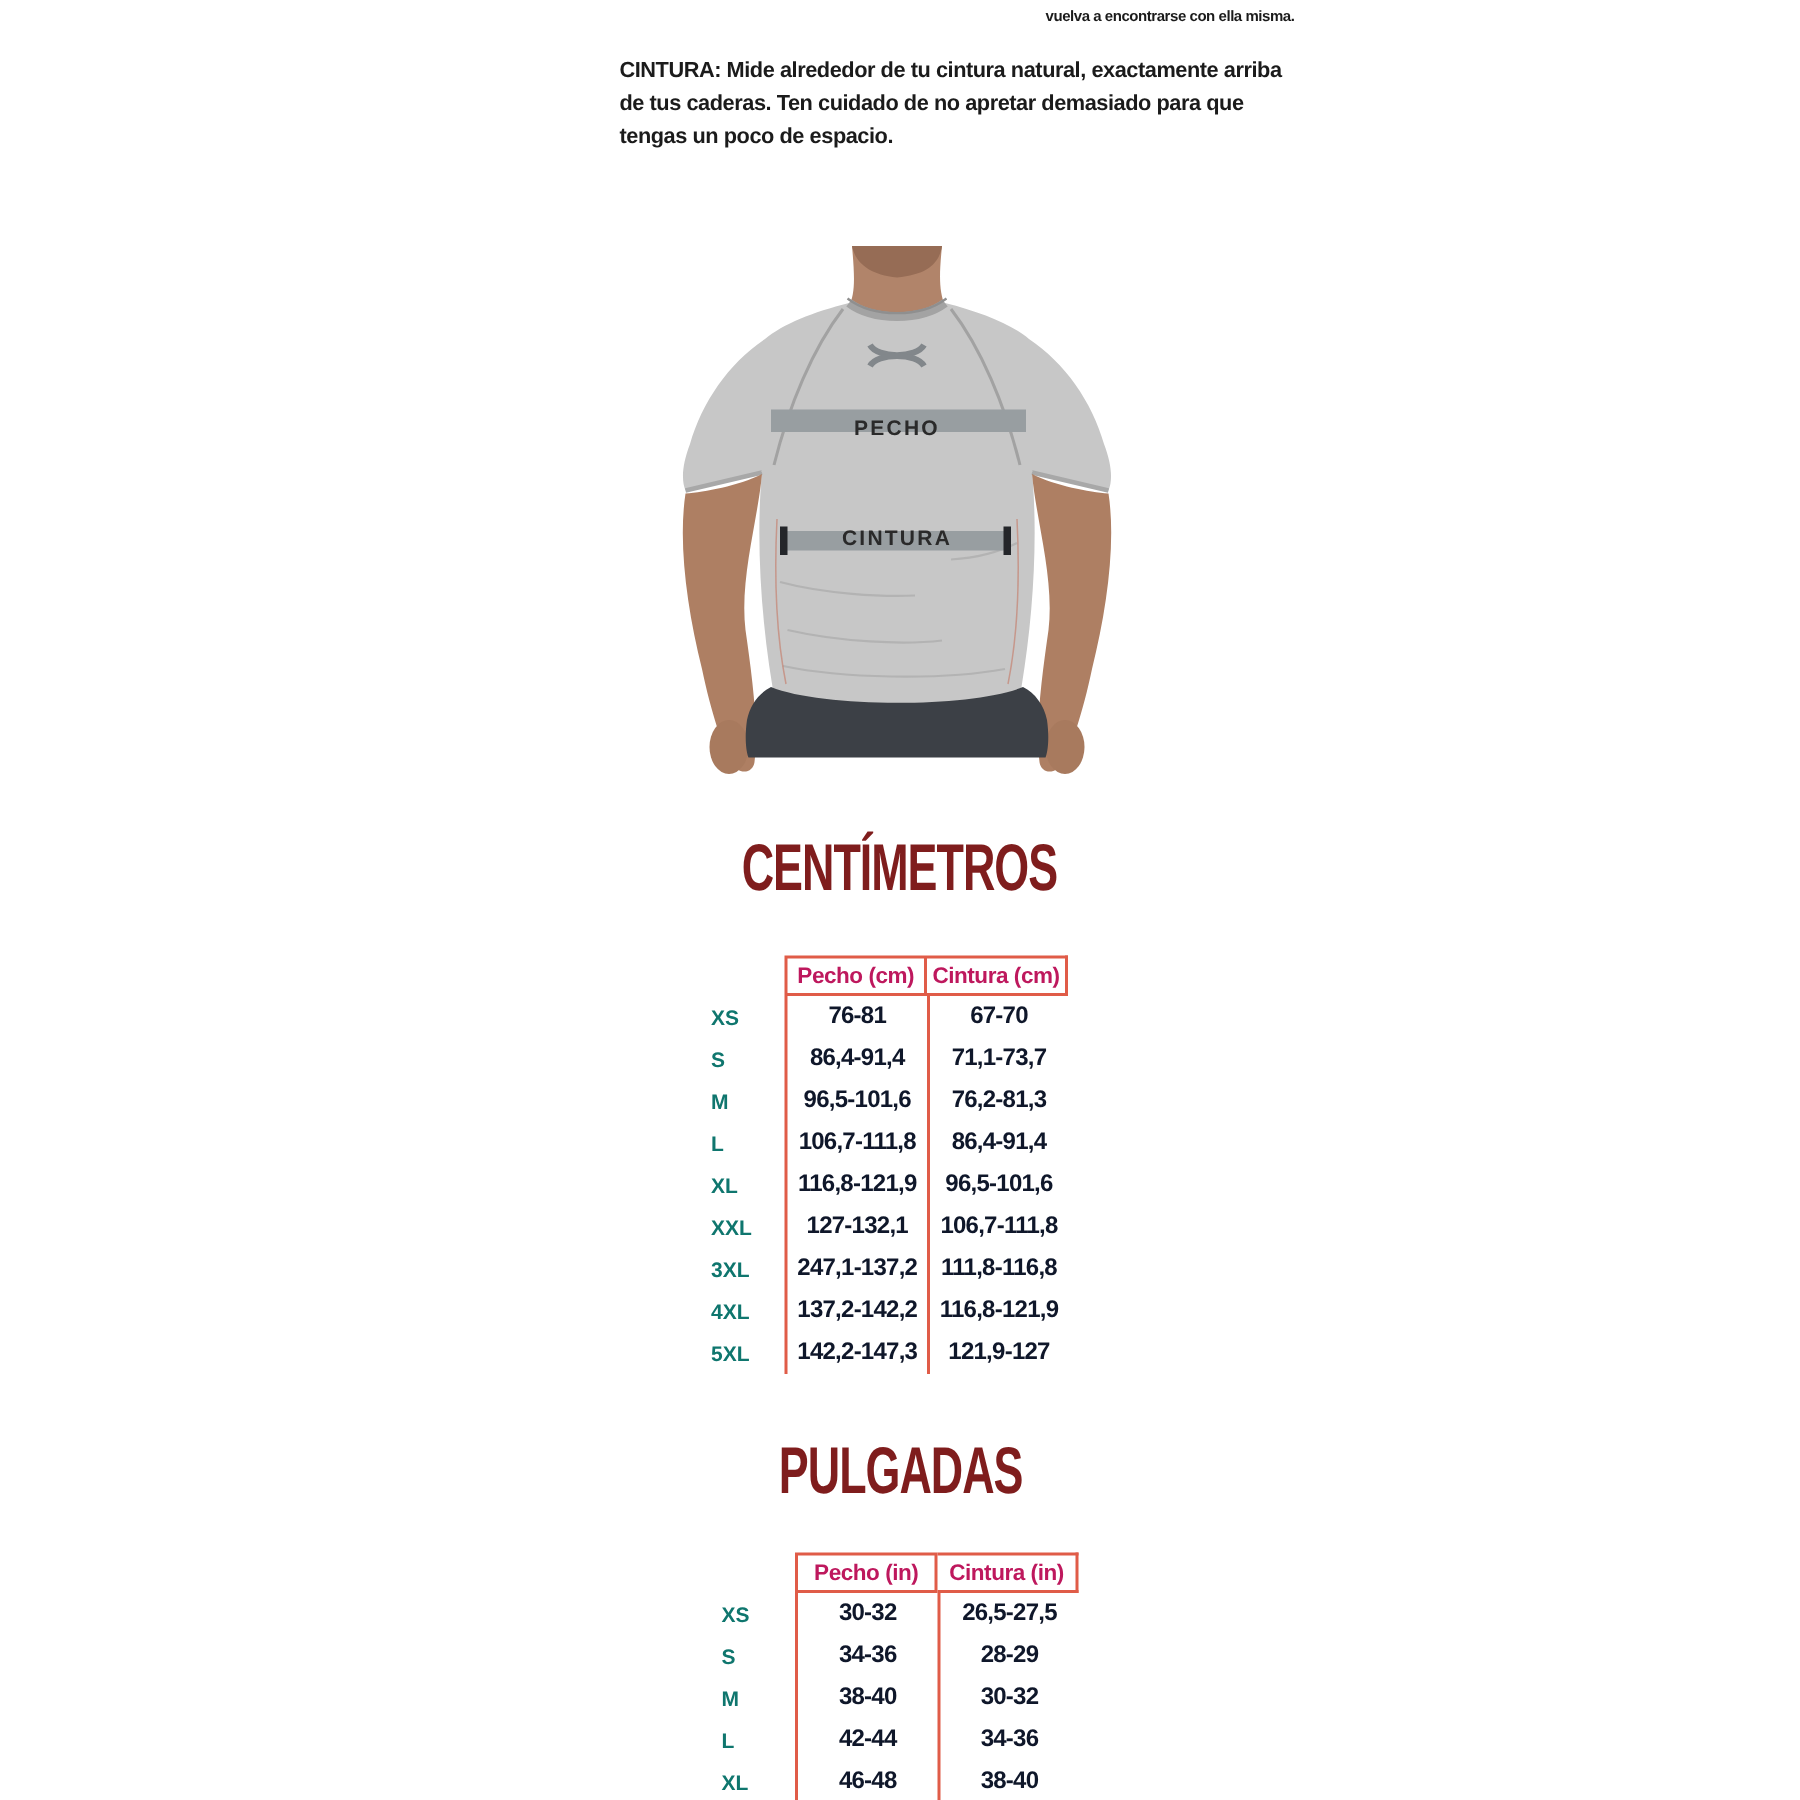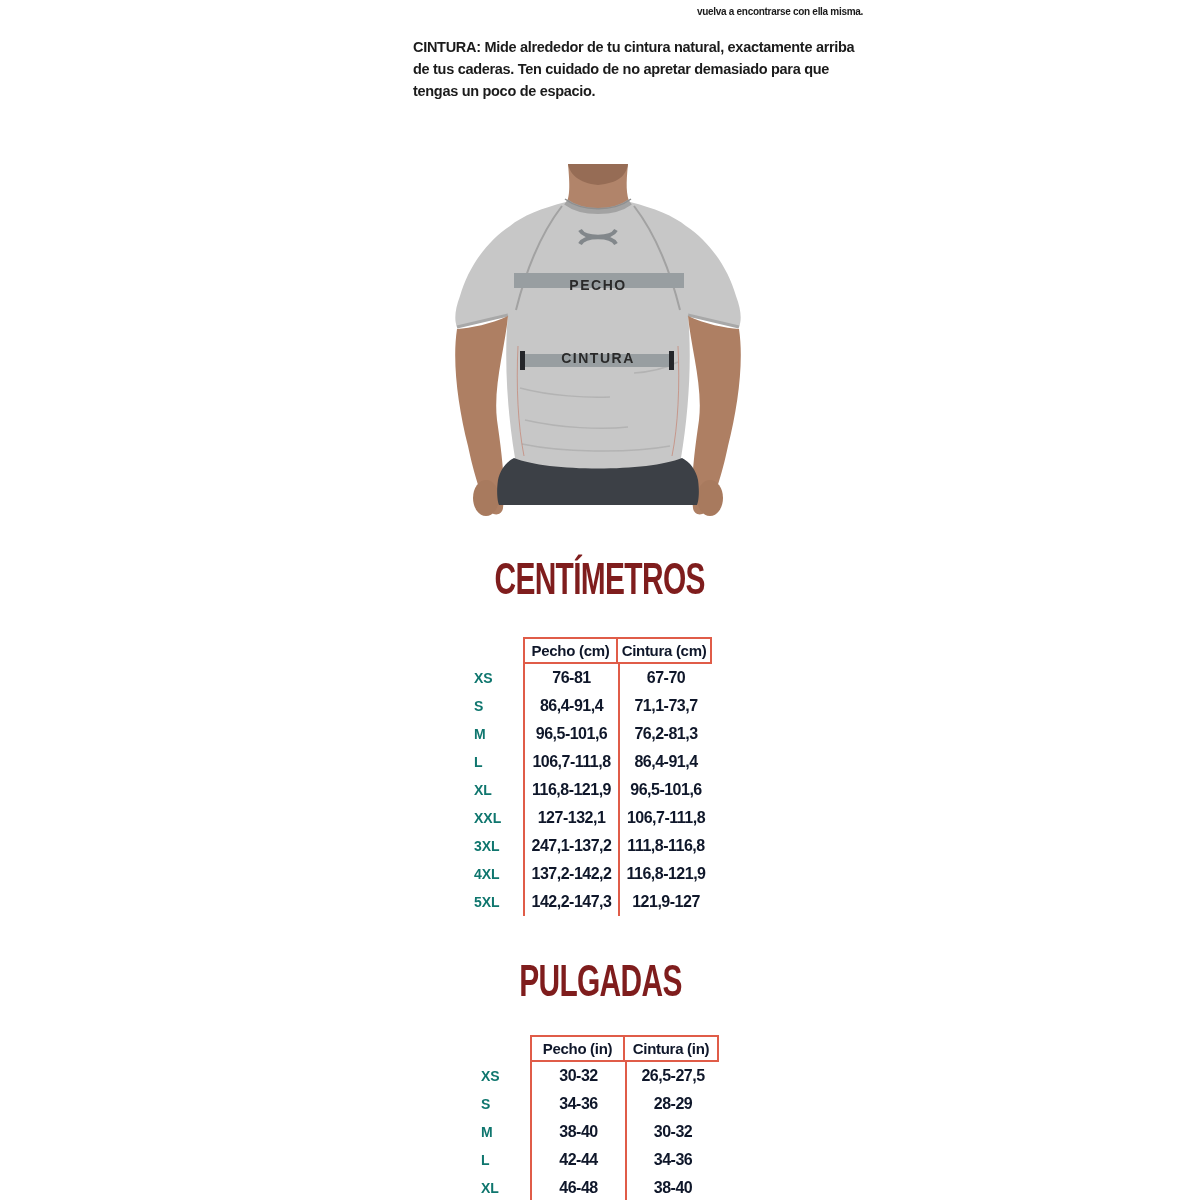--- a/index.html
+++ b/index.html
@@ -37,21 +37,21 @@
   .size-table { position:absolute; }
   .tbl-cm { left:455px; top:637px; }
   .tbl-in { left:462px; top:1035px; }
 
   .hdr, .tr { display:grid; grid-template-columns:68px 95px 94px; }
   .hdr { height:27px; }
   .tr  { height:28px; }
   .th {
     border:2px solid var(--accent);
     display:flex; align-items:center; justify-content:center;
-    font-size:15px; font-weight:700; letter-spacing:-0.3px; color:#0f172a;text-align:right;
+    font-size:15px; font-weight:700; letter-spacing:-0.3px; color:#be185d;text-align:right;
   }
   .th.th2 { border-left:none; }
   .td {
     display:flex; align-items:center; justify-content:center;
     font-size:16px; font-weight:700; letter-spacing:-0.5px; color:#0f172a;
   }
   .td.size { justify-content:flex-start; padding-left:19px; font-size:14px; letter-spacing:0; color:#0f766e; }
   .td.c1, .td.c2 { border-left:2px solid var(--accent); }
 </style>
 </head>

